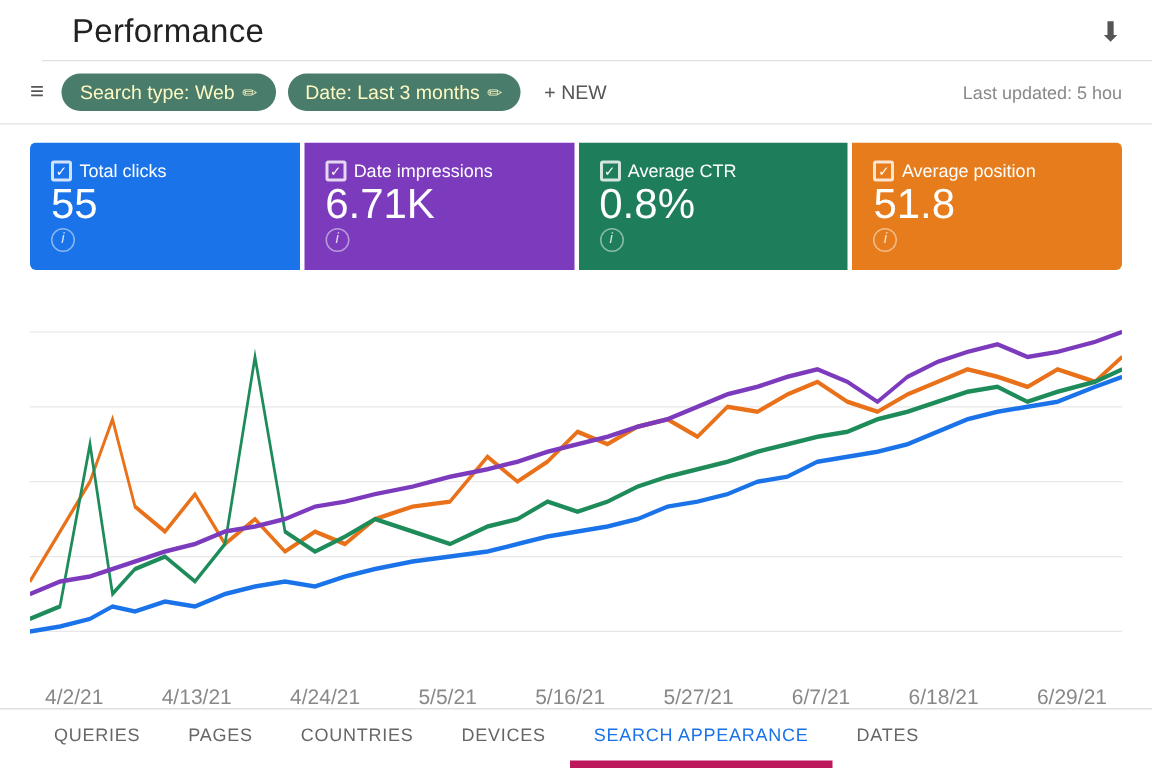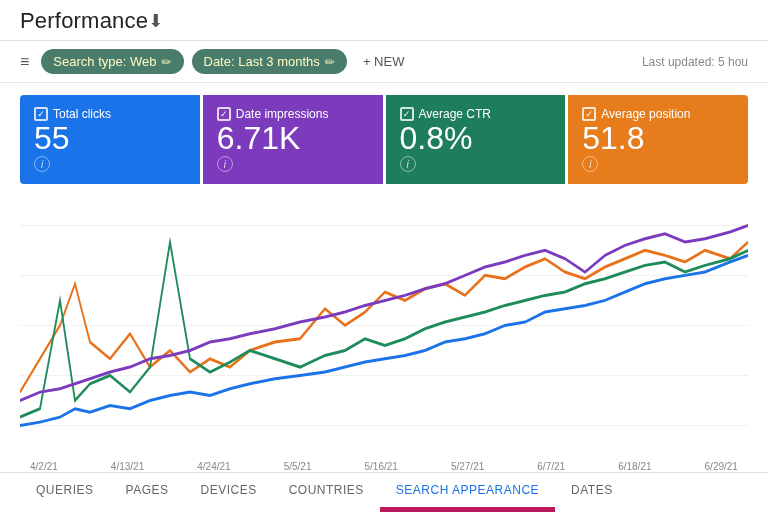--- a/index.html
+++ b/index.html
@@ -16,23 +16,25 @@
       background: #fff;
       width: 100%;
       height: 100%;
       display: flex;
       flex-direction: column;
     }
 
     .header {
       display: flex;
       align-items: center;
+      justify-content: space-between;
       padding: 8px 20px 6px 20px;
       background: #fff;
       border-bottom: 1px solid #e0e0e0;
+      margin-left: 28px;
     }
 
     .page-title {
       font-size: 22px;
       font-weight: 400;
       color: #222;
       letter-spacing: 0.2px;
     }
 
     .download-icon {
@@ -131,21 +133,21 @@
       height: 14px;
       border: 2px solid rgba(255,255,255,0.8);
       border-radius: 2px;
       display: inline-flex;
       align-items: center;
       justify-content: center;
       font-size: 9px;
     }
 
     .metric-value {
-      font-size: 32px;
+      font-size: 28px;
       font-weight: 500;
       line-height: 1.1;
     }
 
     .metric-footer {
       display: flex;
       align-items: center;
       gap: 4px;
     }
 
@@ -171,21 +173,21 @@
 
     .chart-svg {
       width: 100%;
       height: 100%;
     }
 
     .x-labels {
       display: flex;
       justify-content: space-between;
       padding: 2px 10px 0 10px;
-      font-size: 10px;
+      font-size: 14px;
       color: #888;
       margin: 0 20px;
     }
 
     .tabs-row {
       display: flex;
       border-top: 1px solid #e0e0e0;
       background: #fff;
       padding: 0 20px;
     }
@@ -301,19 +303,19 @@
     <span>5/16/21</span>
     <span>5/27/21</span>
     <span>6/7/21</span>
     <span>6/18/21</span>
     <span>6/29/21</span>
   </div>
 
   <div class="tabs-row">
     <div class="tab-item">QUERIES</div>
     <div class="tab-item">PAGES</div>
+    <div class="tab-item">COUNTRIES</div>
     <div class="tab-item">DEVICES</div>
-    <div class="tab-item">COUNTRIES</div>
     <div class="tab-item active">SEARCH APPEARANCE</div>
     <div class="tab-item">DATES</div>
   </div>
 
 </div>
 
 </body></html>

